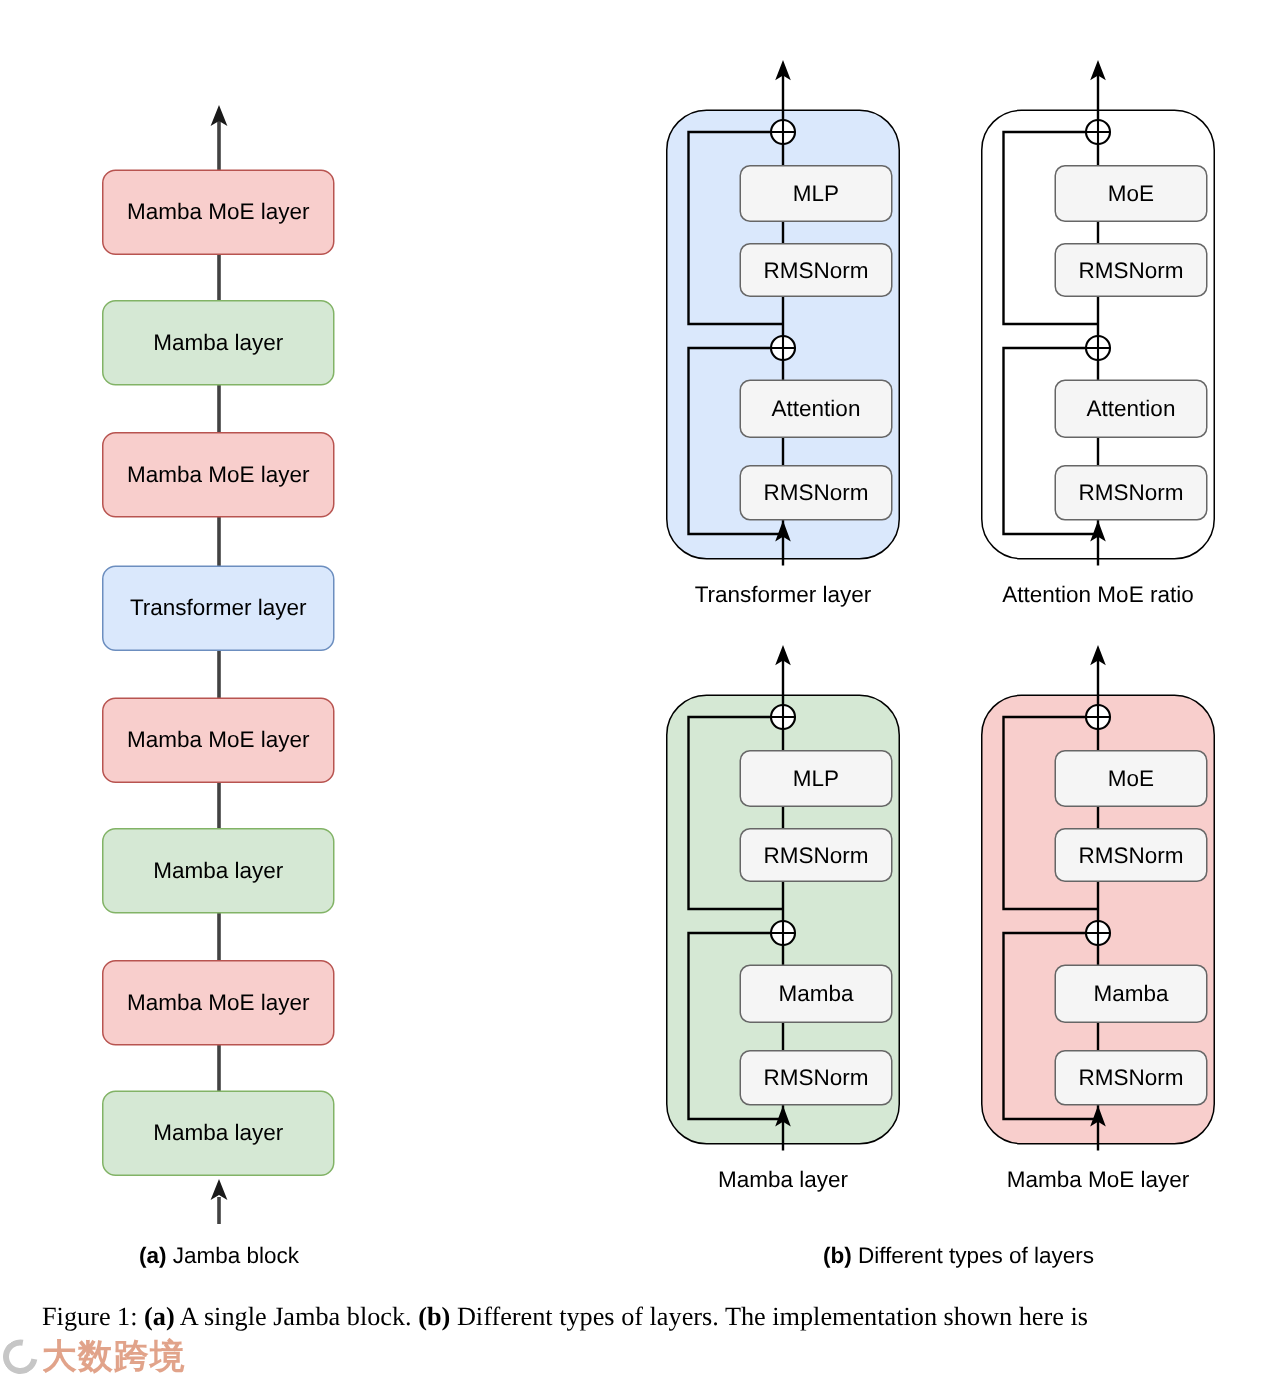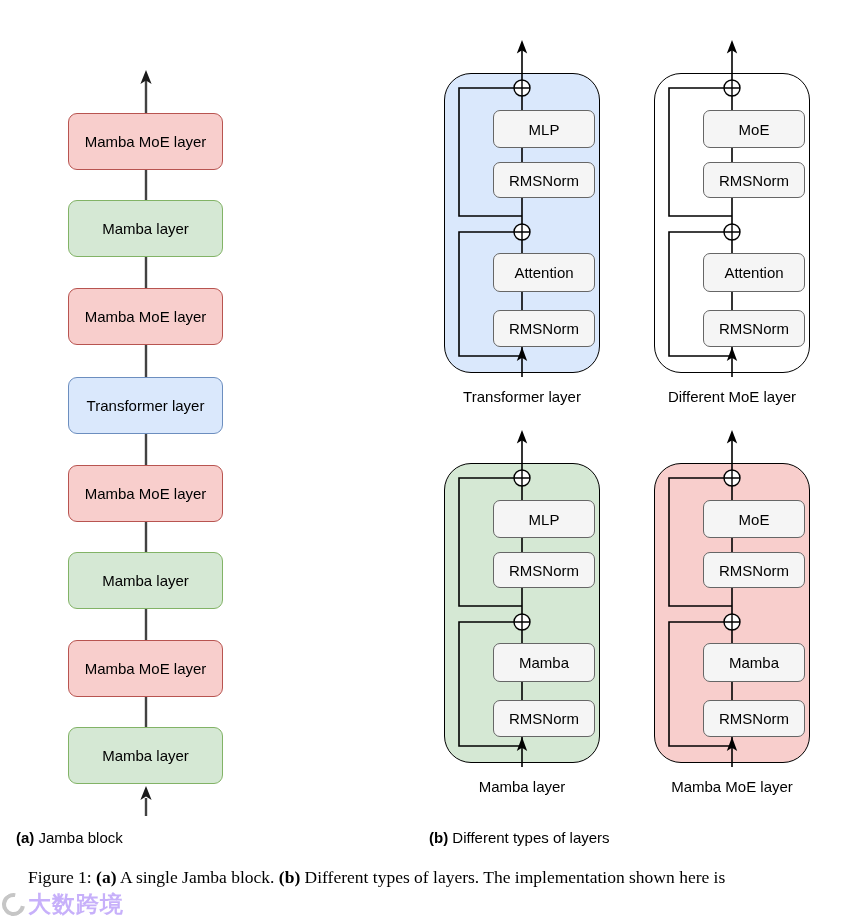--- a/index.html
+++ b/index.html
@@ -19,28 +19,28 @@
   
   .container-box{position:absolute;width:156px;height:300px;box-sizing:border-box;
                  border:1.5px solid;border-radius:27px;z-index:0;}
 
   
   .inner-box{position:absolute;width:102px;box-sizing:border-box;background:#f5f5f5;
              border:1.2px solid #666;border-radius:7px;display:flex;align-items:center;justify-content:center;
              font-size:15px;z-index:2;margin-left:22px;}
 
   .diagram-label{position:absolute;width:156px;text-align:center;font-size:15px;z-index:2;}
-  .sub-caption{position:absolute;font-size:15px;z-index:2;}
+  .sub-caption{position:absolute;text-align:center;font-size:15px;z-index:2;}
 
   .fig-caption{position:absolute;left:28px;top:866px;width:806px;font-family:"Liberation Serif",serif;
                font-size:17.5px;line-height:23.5px;z-index:2;}
   .fig-caption i{font-family:"Liberation Serif",serif;}
 
   .watermark{position:absolute;left:2px;top:889px;display:flex;align-items:center;gap:3px;
-             color:#8b5cf6;opacity:.48;z-index:3;text-shadow:0 0 2px #fff;}
+             color:#c2410c;opacity:.48;z-index:3;text-shadow:0 0 2px #fff;}
   .wm-icon{width:15px;height:15px;border:4.5px solid #8a8a8a;border-radius:50%;
            border-right-color:transparent;transform:rotate(-35deg);display:inline-block;}
   .wm-text{font-size:23px;font-weight:bold;letter-spacing:1px;}
 </style>
 </head>
 <body>
 
 <div class="page">
 
   <div class="container-box blue" style="left:444px;top:73px"></div>
@@ -143,21 +143,21 @@
     <div class="inner-box" style="left:471px;top:110px;height:38px">MLP</div>
     <div class="inner-box" style="left:471px;top:162px;height:36px">RMSNorm</div>
     <div class="inner-box" style="left:471px;top:253px;height:39px">Attention</div>
     <div class="inner-box" style="left:471px;top:310px;height:37px">RMSNorm</div>
     <div class="diagram-label" style="left:444px;top:388px">Transformer layer</div>
 
     <div class="inner-box" style="left:681px;top:110px;height:38px">MoE</div>
     <div class="inner-box" style="left:681px;top:162px;height:36px">RMSNorm</div>
     <div class="inner-box" style="left:681px;top:253px;height:39px">Attention</div>
     <div class="inner-box" style="left:681px;top:310px;height:37px">RMSNorm</div>
-    <div class="diagram-label" style="left:654px;top:388px">Different MoE layer</div>
+    <div class="diagram-label" style="left:654px;top:388px">Attention MoE ratio</div>
 
     <div class="inner-box" style="left:471px;top:500px;height:38px">MLP</div>
     <div class="inner-box" style="left:471px;top:552px;height:36px">RMSNorm</div>
     <div class="inner-box" style="left:471px;top:643px;height:39px">Mamba</div>
     <div class="inner-box" style="left:471px;top:700px;height:37px">RMSNorm</div>
     <div class="diagram-label" style="left:444px;top:778px">Mamba layer</div>
 
     <div class="inner-box" style="left:681px;top:500px;height:38px">MoE</div>
     <div class="inner-box" style="left:681px;top:552px;height:36px">RMSNorm</div>
     <div class="inner-box" style="left:681px;top:643px;height:39px">Mamba</div>

